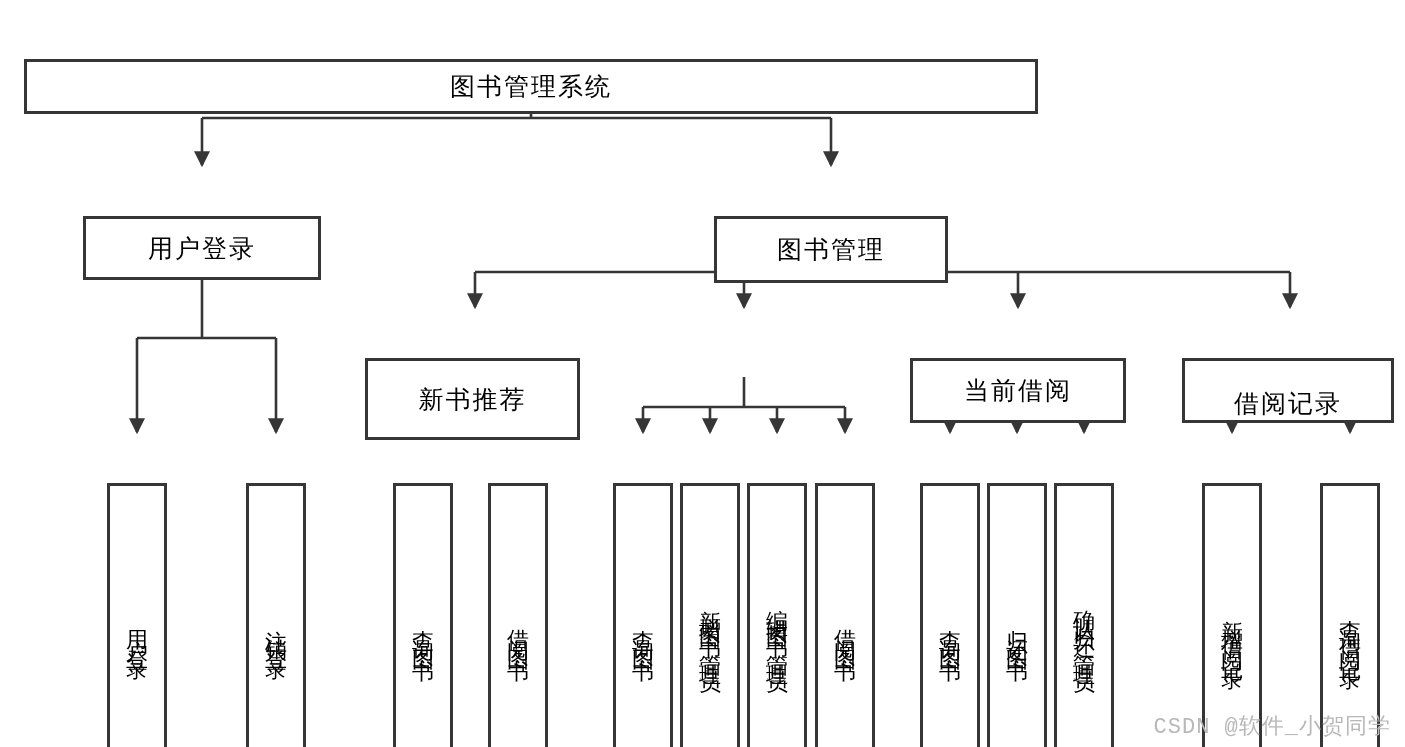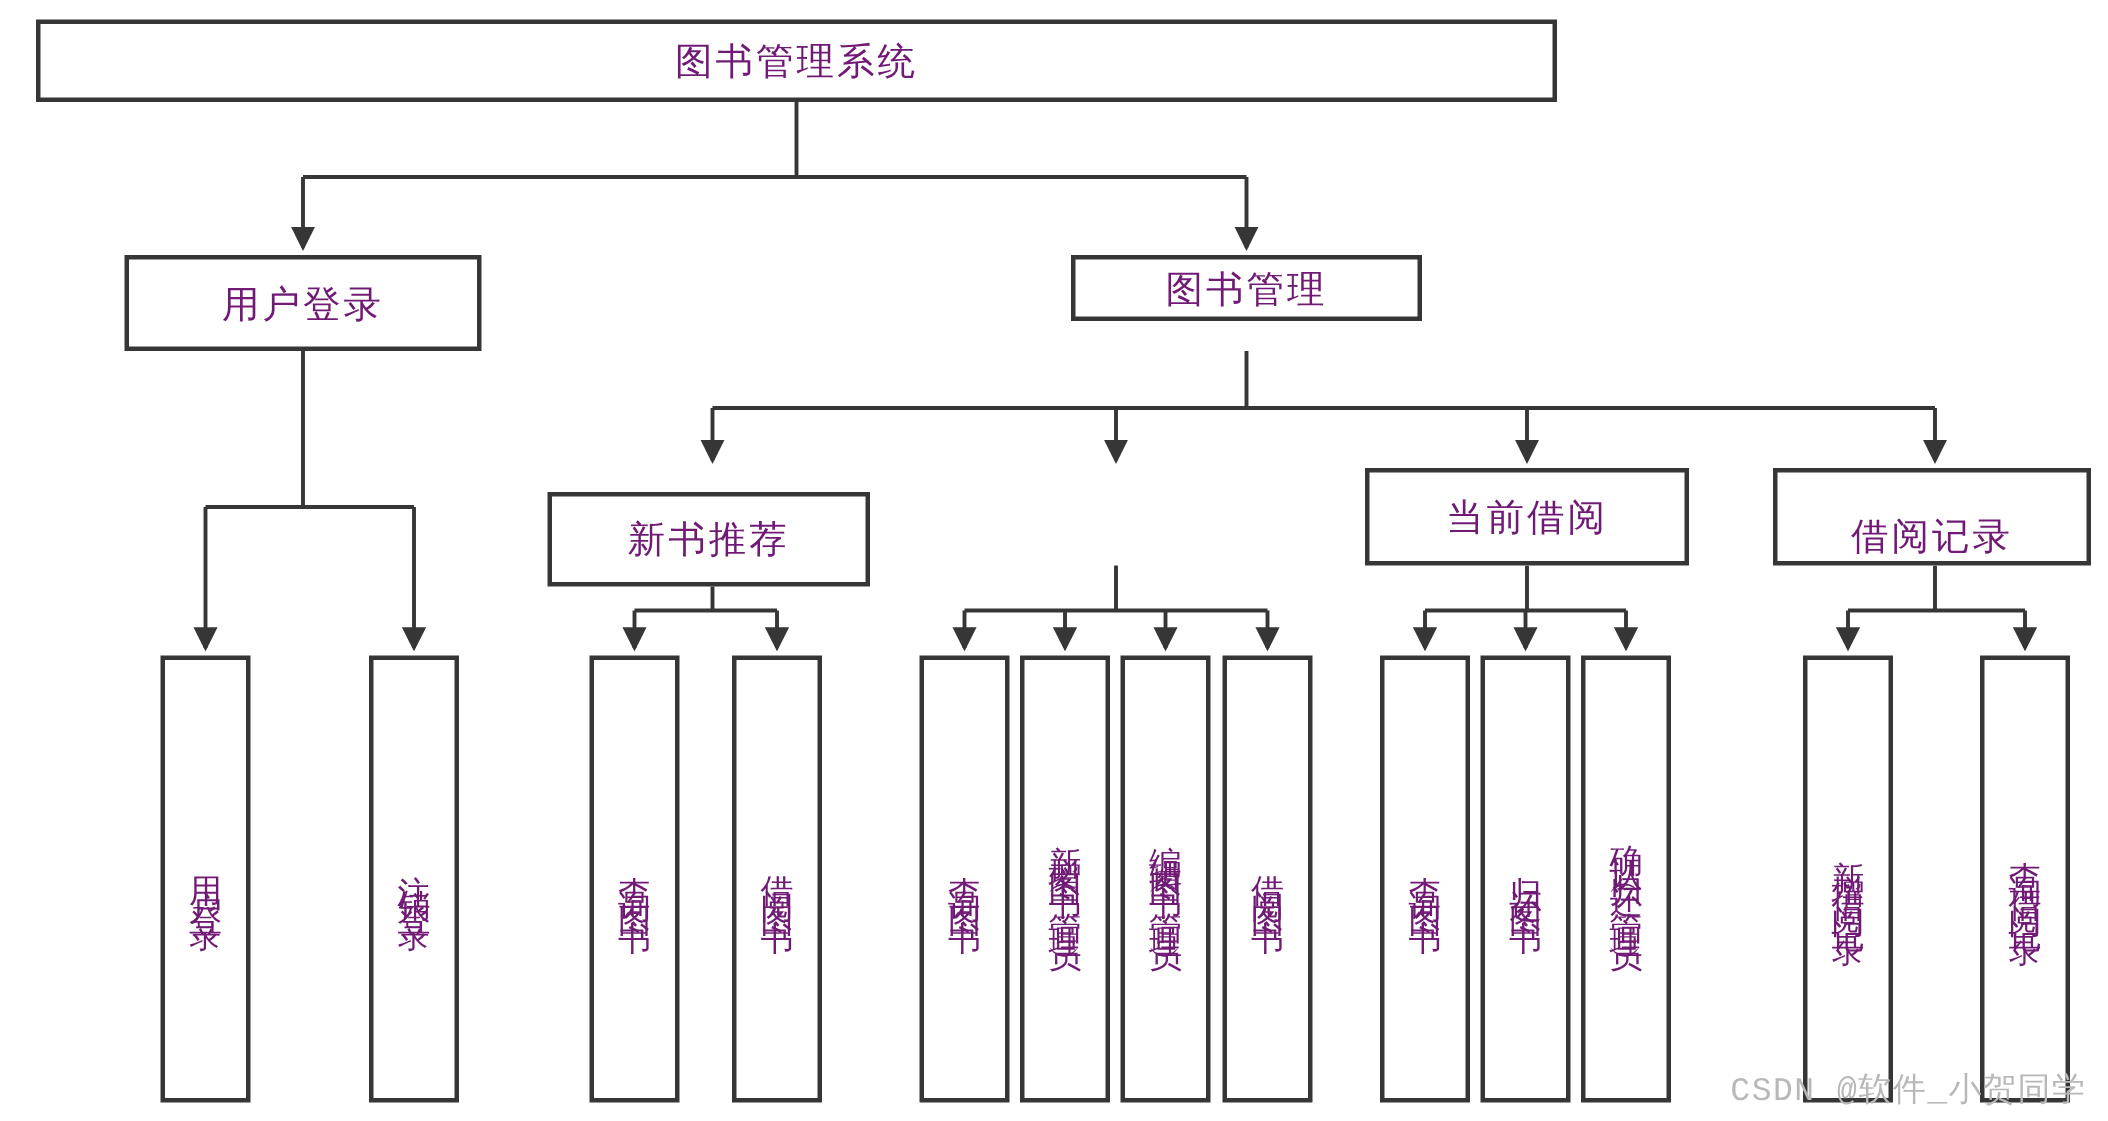--- a/index.html
+++ b/index.html
@@ -13,22 +13,23 @@
   }
   .stage svg.wires { position: absolute; left: 0; top: 0; }
   .node {
     position: absolute;
     box-sizing: border-box;
     border: 3px solid #363636;
     background: #ffffff;
     display: flex;
     align-items: center;
     justify-content: center;
-    color: #701a75;
+    color: #000000;
     z-index: 2;
+    margin-top: 46px;
   }
   .node.h-node span {
     font-size: 25px;
     letter-spacing: 2px;
     white-space: nowrap;
   }
   .node.leaf { width: 60px; top: 437px; height: 298px; }
   .node.leaf span {
     writing-mode: vertical-rl;
     text-orientation: mixed;
@@ -105,25 +106,25 @@
     </g>
   </svg>
 
   <div class="node h-node" style="left:24px; top:13px; width:1014px; height:55px;">
     <span>图书管理系统</span>
   </div>
 
   <div class="node h-node" style="left:83px; top:170px; width:238px; height:64px;">
     <span>用户登录</span>
   </div>
-  <div class="node h-node" style="left:714px; top:170px; width:234px; height:44px;justify-content:center;">
+  <div class="node h-node" style="left:714px; top:170px; width:234px; height:67px;justify-content:center;">
     <span>图书管理</span>
   </div>
 
-  <div class="node h-node" style="left:365px; top:328px; width:215px; height:63px;">
+  <div class="node h-node" style="left:365px; top:312px; width:215px; height:82px;">
     <span>新书推荐</span>
   </div>
   <div class="node h-node" style="left:910px; top:312px; width:216px; height:65px;font-family:Liberation Serif, serif;">
     <span>当前借阅</span>
   </div>
   <div class="node h-node" style="left:1182px; top:312px; width:212px; height:65px;align-items:flex-end;">
     <span>借阅记录</span>
   </div>
 
   <div class="node leaf" style="left:107px;">

